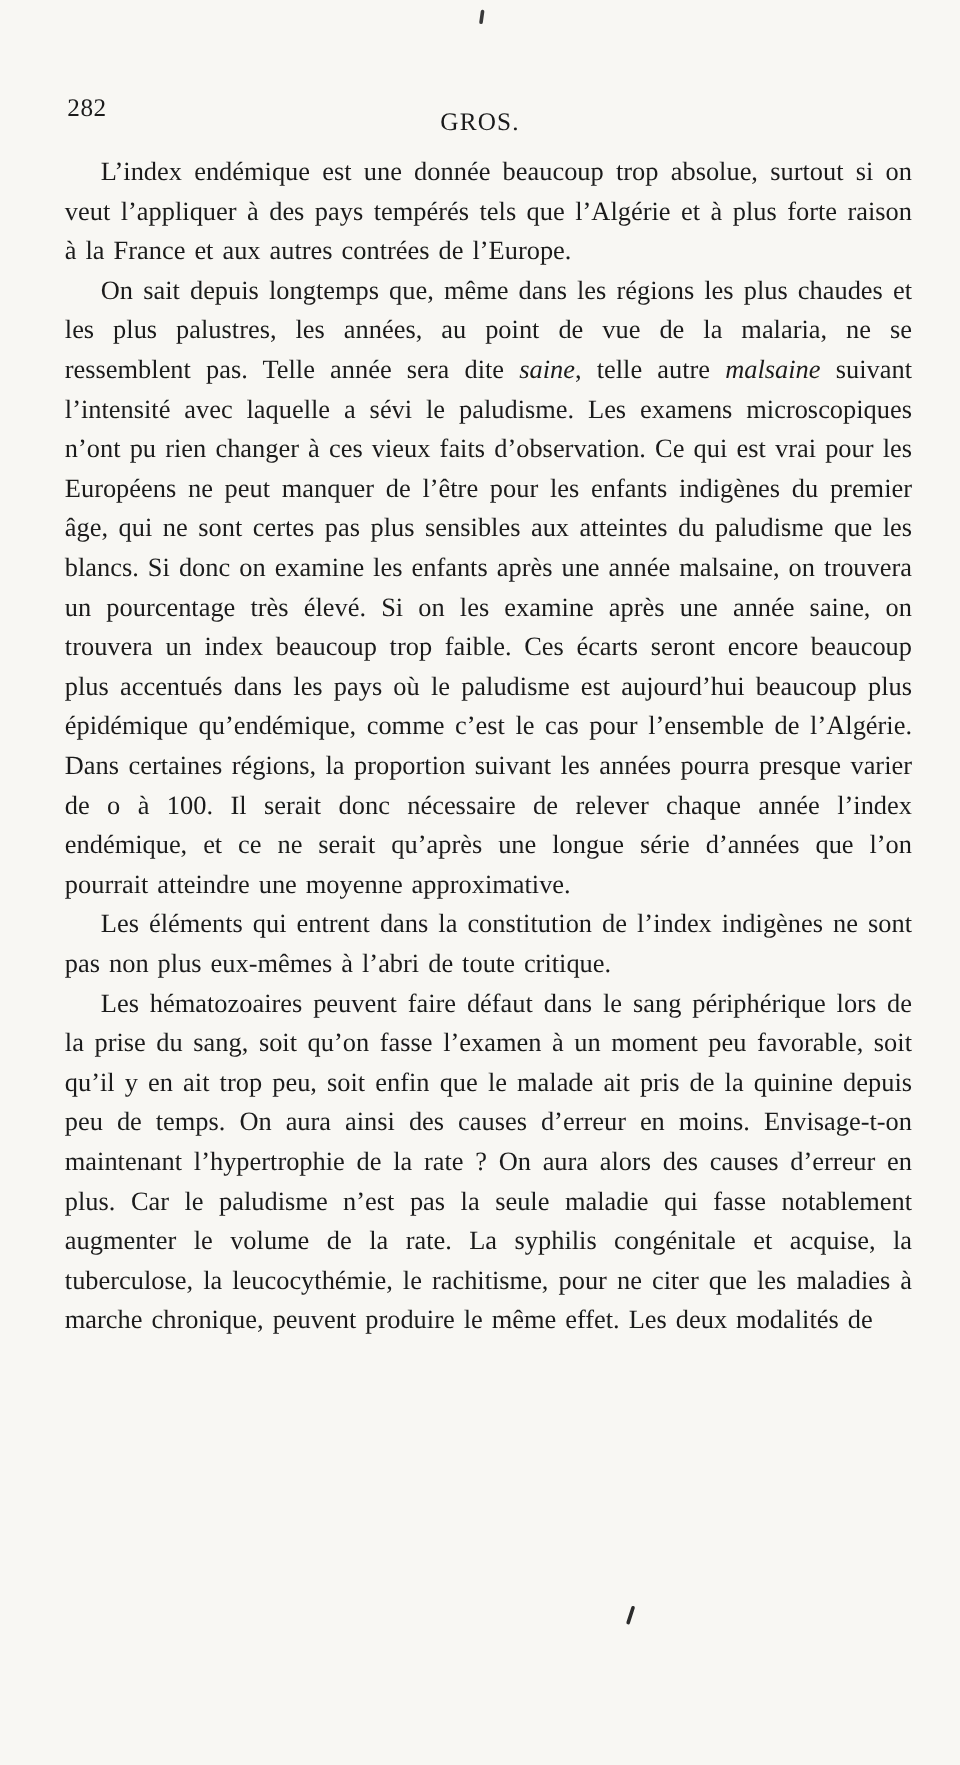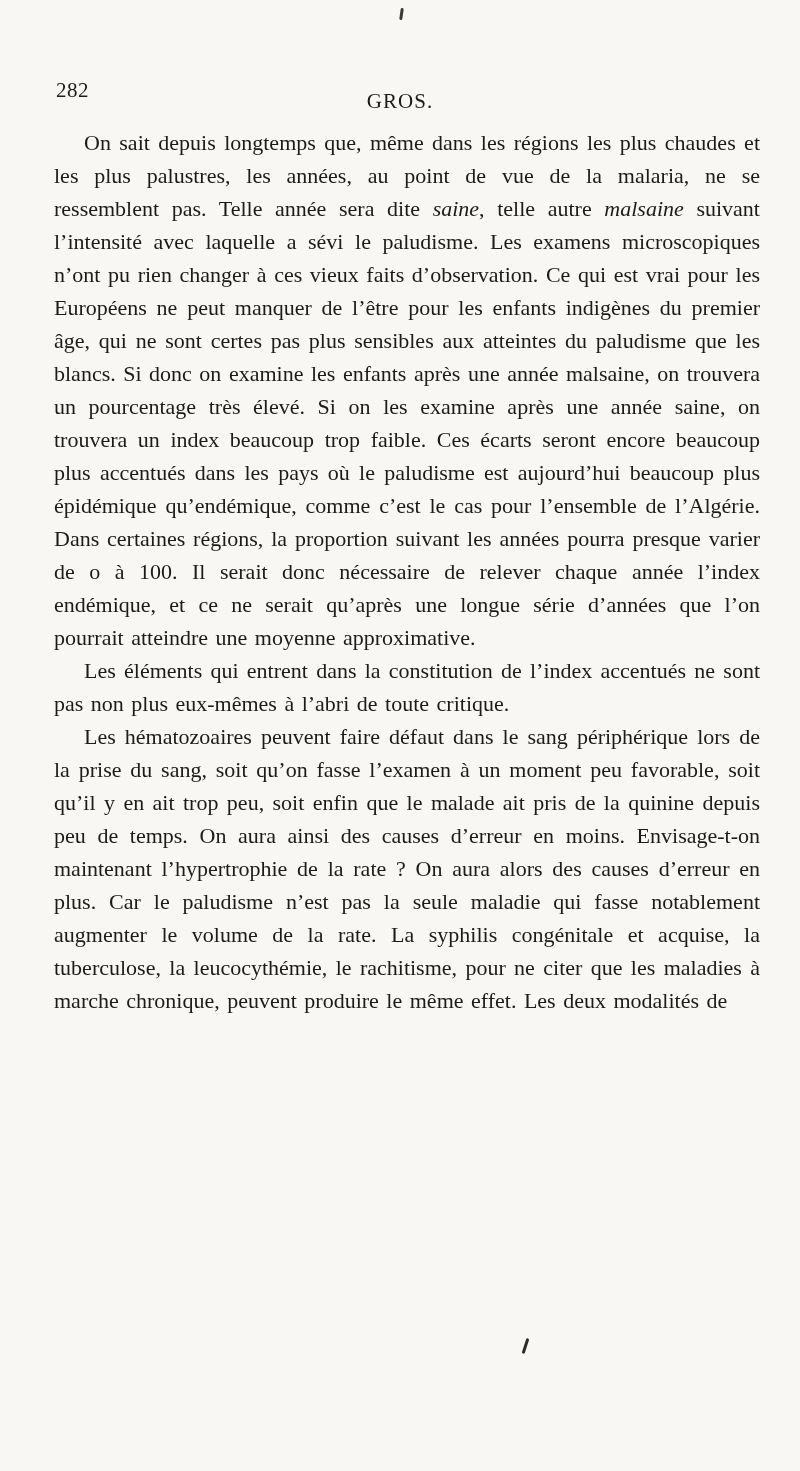--- a/index.html
+++ b/index.html
@@ -82,17 +82,18 @@
 <div class="page">
   <span class="artifact-top"></span>
   <span class="artifact-bottom"></span>
 
   <header class="running-head">
     <span class="page-number">282</span>
     <span class="running-title">GROS.</span>
   </header>
 
   <main class="page-body">
+      <p><span>L’index endémique est une donnée beaucoup trop absolue, surtout si on veut l’appliquer à des pays tempérés tels que l’Algérie et à plus forte raison à la France et aux autres contrées de l’Europe.</span></p>
       <p><span>On sait depuis longtemps que, même dans les régions les plus chaudes et les plus palustres, les années, au point de vue de la malaria, ne se ressemblent pas. Telle année sera dite </span><i>saine</i><span>, telle autre </span><i>malsaine</i><span> suivant l’intensité avec laquelle a sévi le paludisme. Les examens microscopiques n’ont pu rien changer à ces vieux faits d’observation. Ce qui est vrai pour les Européens ne peut manquer de l’être pour les enfants indigènes du premier âge, qui ne sont certes pas plus sensibles aux atteintes du paludisme que les blancs. Si donc on examine les enfants après une année malsaine, on trouvera un pourcentage très élevé. Si on les examine après une année saine, on trouvera un index beaucoup trop faible. Ces écarts seront encore beaucoup plus accentués dans les pays où le paludisme est aujourd’hui beaucoup plus épidémique qu’endémique, comme c’est le cas pour l’ensemble de l’Algérie. Dans certaines régions, la proportion suivant les années pourra presque varier de o à 100. Il serait donc nécessaire de relever chaque année l’index endémique, et ce ne serait qu’après une longue série d’années que l’on pourrait atteindre une moyenne approximative.</span></p>
-      <p><span>Les éléments qui entrent dans la constitution de l’index accentués ne sont pas non plus eux-mêmes à l’abri de toute critique.</span></p>
+      <p><span>Les éléments qui entrent dans la constitution de l’index indigènes ne sont pas non plus eux-mêmes à l’abri de toute critique.</span></p>
       <p><span>Les hématozoaires peuvent faire défaut dans le sang périphérique lors de la prise du sang, soit qu’on fasse l’examen à un moment peu favorable, soit qu’il y en ait trop peu, soit enfin que le malade ait pris de la quinine depuis peu de temps. On aura ainsi des causes d’erreur en moins. Envisage-t-on maintenant l’hypertrophie de la rate ? On aura alors des causes d’erreur en plus. Car le paludisme n’est pas la seule maladie qui fasse notablement augmenter le volume de la rate. La syphilis congénitale et acquise, la tuberculose, la leucocythémie, le rachitisme, pour ne citer que les maladies à marche chronique, peuvent produire le même effet. Les deux modalités de</span></p>
     </main>
 </div>
 
 </body></html>

